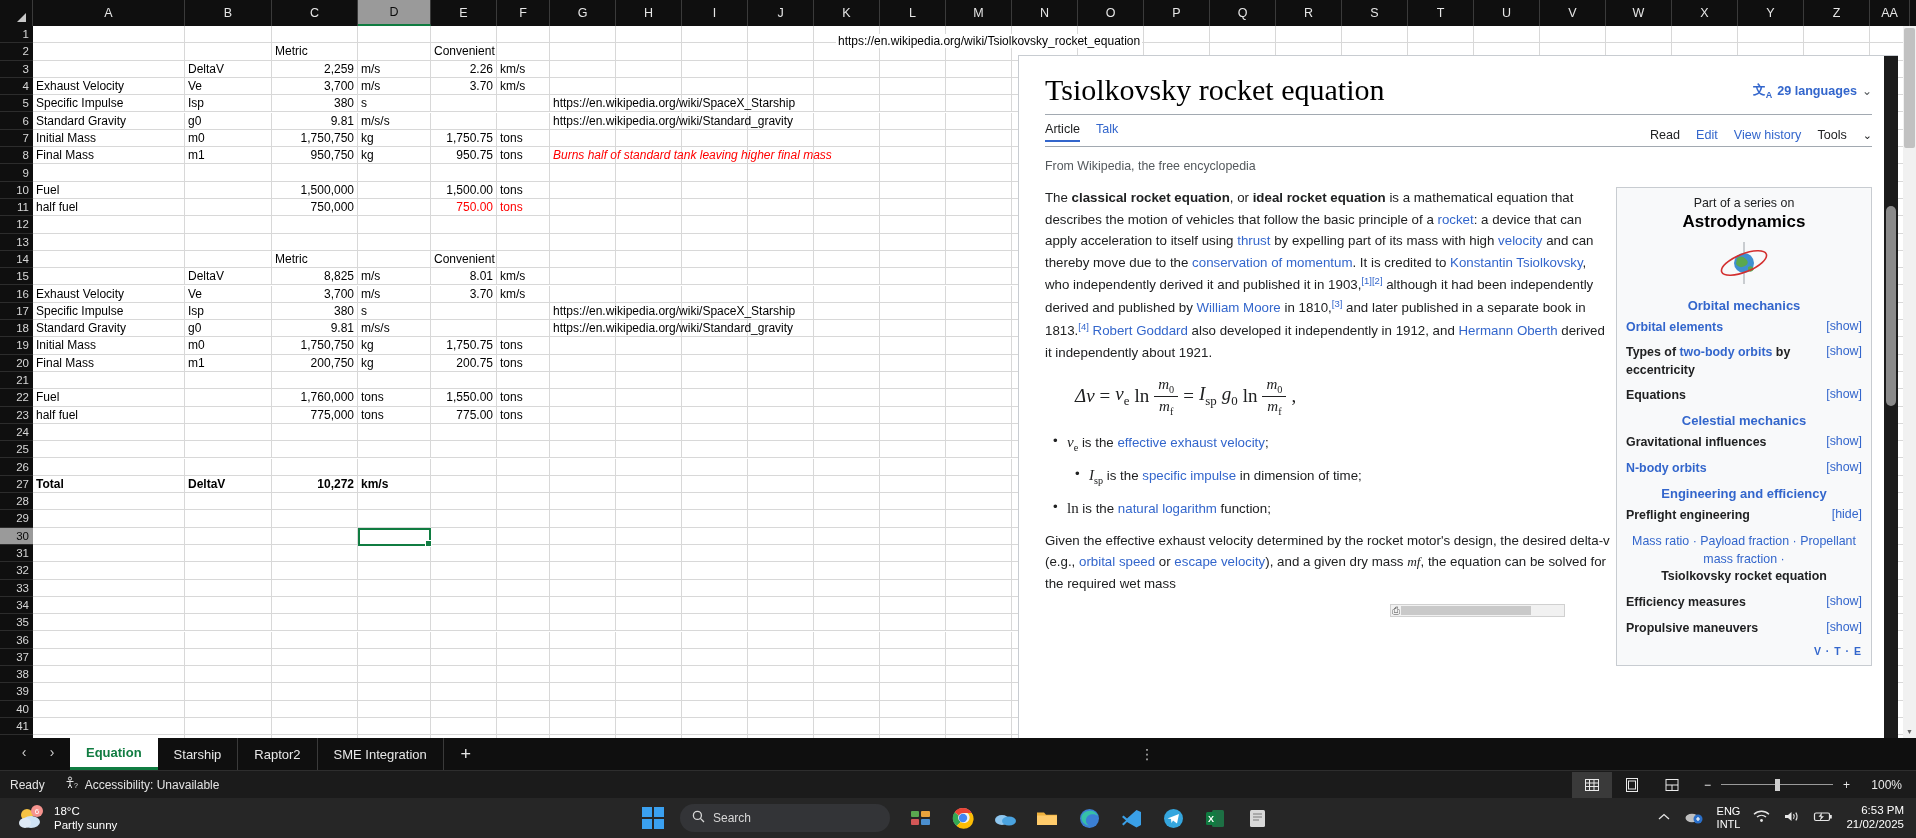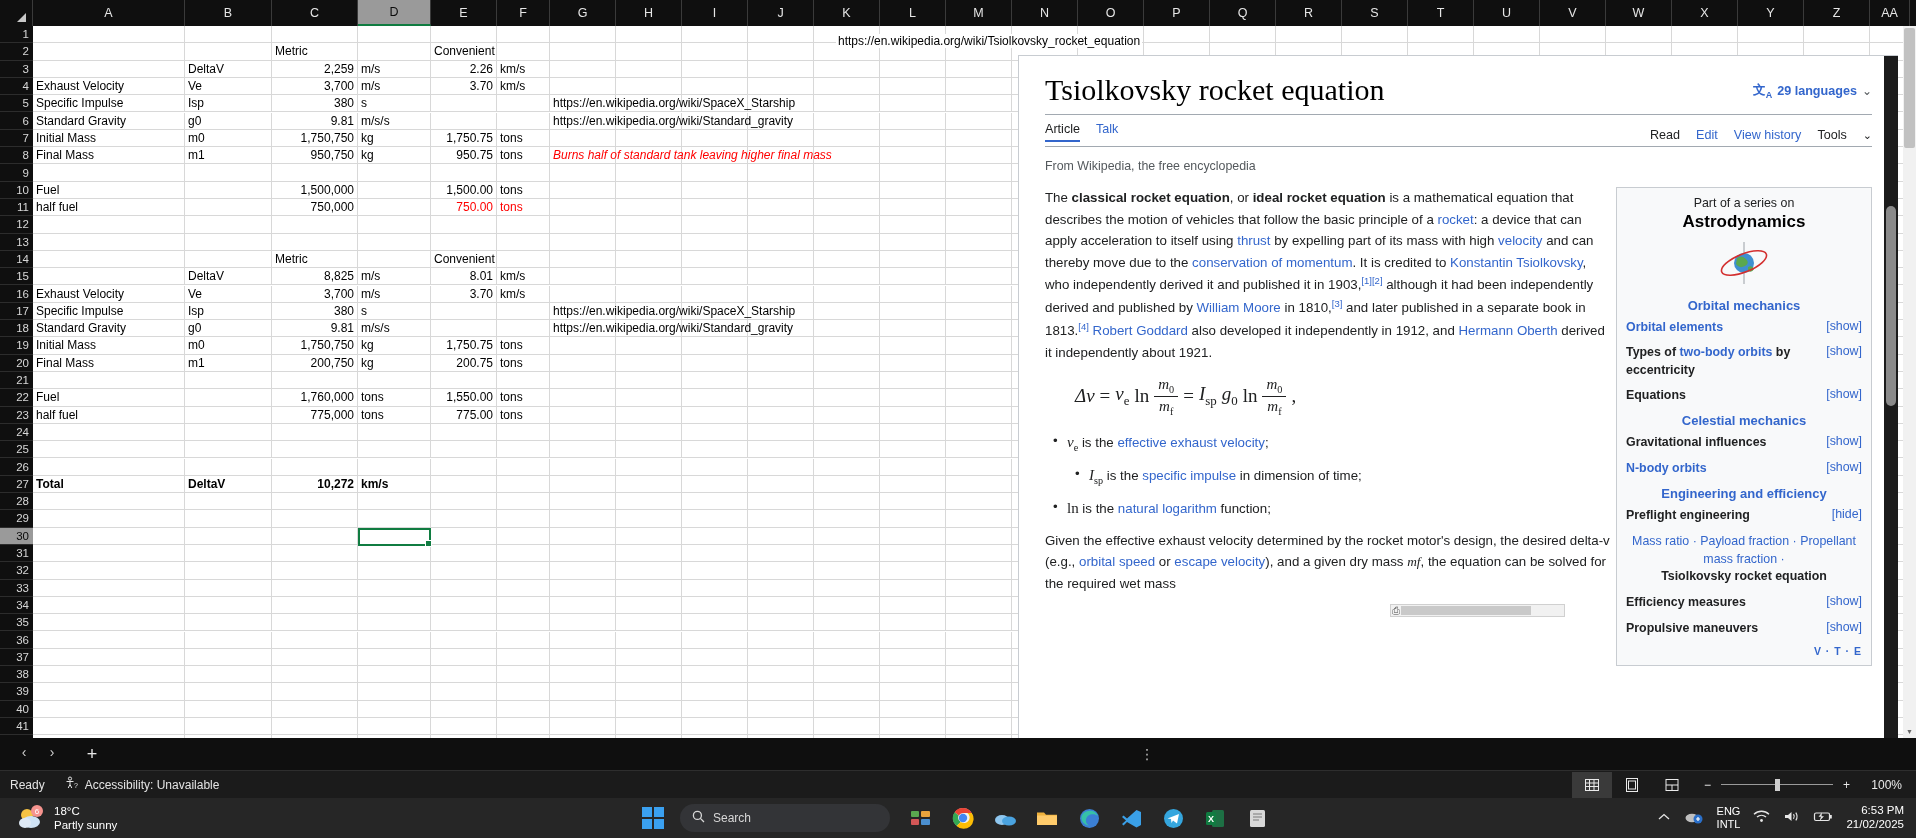--- a/index.html
+++ b/index.html
@@ -1770,20 +1770,26 @@
   <div class="wiki-hscroll">
     <div class="hand">⎙</div>
     <div class="thumb"></div>
   </div>
 
   <div class="sheetbar">
     <div class="nav-arrows">
       <span>‹</span>
       <span>›</span>
     </div>
+    <div style="display:flex;align-items:flex-end;" id="sheettabs">
+        <div class="stab active">Equation</div>
+        <div class="stab">Starship</div>
+        <div class="stab">Raptor2</div>
+        <div class="stab">SME Integration</div>
+      </div>
     <div class="addsheet">+</div>
     <div class="sheet-hscroll-dots">⋮</div>
   </div>
 
   <div class="statusbar">
     <div class="sb-left">
       <div class="sb-item">
         <span>Ready</span>
       </div>
       <div class="sb-item">

